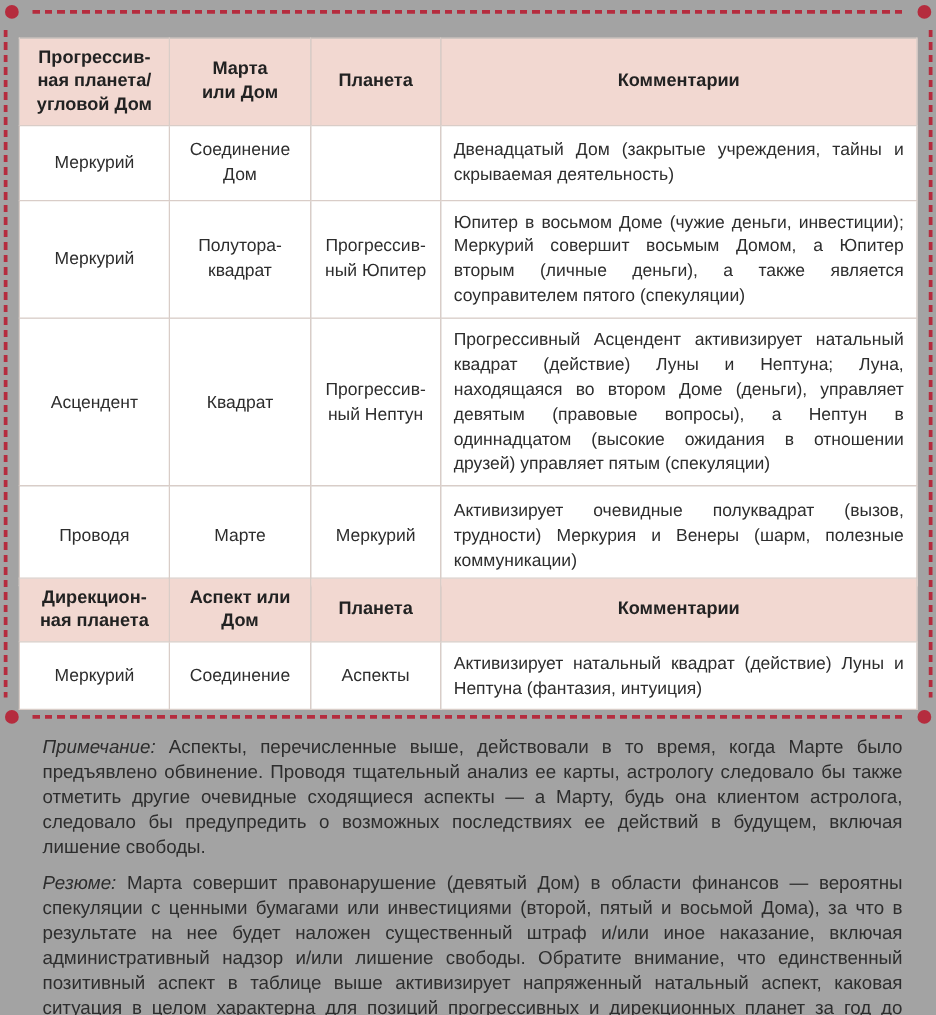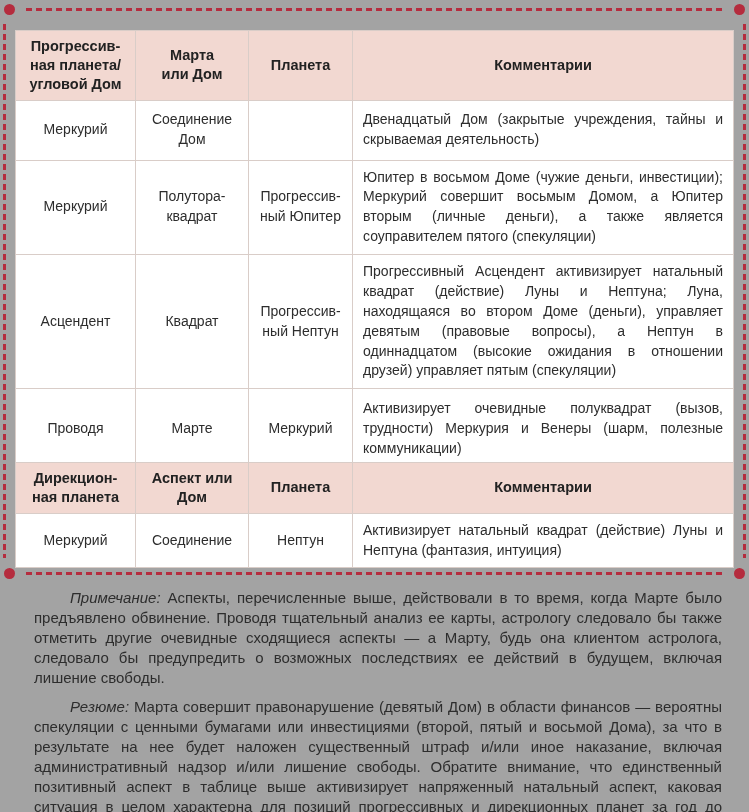--- a/index.html
+++ b/index.html
@@ -46,21 +46,21 @@
   .t1 thead tr{height:65px;}
   .t1 tbody tr:nth-child(1){height:60px;}
   .t1 tbody tr:nth-child(2){height:90px;}
   .t1 tbody tr:nth-child(3){height:130px;}
   .t1 tbody tr:nth-child(4){height:80px;}
   .t2 thead tr{height:50px;}
   .t2 tbody tr:nth-child(1){height:48px;}
   
   .notes{position:absolute;left:34px;width:688px;top:588px;}
   .notes p{margin:0 0 9px;font-size:15px;line-height:20px;text-align:justify;}
-  .lbl{font-style:italic;margin-left:36px;}
+  .lbl{font-style:italic;}
 </style>
 </head>
 <body>
 
 <div class="page">
 
   <div class="hline top"></div>
   <div class="hline bottom"></div>
   <div class="vline left"></div>
   <div class="vline right"></div>
@@ -133,21 +133,21 @@
         <th>Аспект или
 Дом</th>
         <th>Планета</th>
         <th>Комментарии</th>
       </tr>
     </thead>
     <tbody>
       <tr>
         <td class="center">Меркурий</td>
         <td class="center">Соединение</td>
-        <td class="center">Нептун</td>
+        <td class="center">Аспекты</td>
         <td class="comment">Активизирует натальный квадрат (действие) Луны и Нептуна (фантазия, интуиция)</td>
       </tr>
     </tbody>
   </table>
 
   <div class="notes">
     <p><span class="lbl">Примечание:</span><span> Аспекты, перечисленные выше, действовали в то время, когда Марте было предъявлено обвинение. Проводя тщательный анализ ее карты, астрологу следовало бы также отметить другие очевидные сходящиеся аспекты — а Марту, будь она клиентом астролога, следовало бы предупредить о возможных последствиях ее действий в будущем, включая лишение свободы.</span></p>
     <p><span class="lbl">Резюме:</span><span> Марта совершит правонарушение (девятый Дом) в области финансов — вероятны спекуляции с ценными бумагами или инвестициями (второй, пятый и восьмой Дома), за что в результате на нее будет наложен существенный штраф и/или иное наказание, включая административный надзор и/или лишение свободы. Обратите внимание, что единственный позитивный аспект в таблице выше активизирует напряженный натальный аспект, каковая ситуация в целом характерна для позиций прогрессивных и дирекционных планет за год до предъявления обвинения и в течение последующих двух-трех лет.</span></p>
   </div>
 

